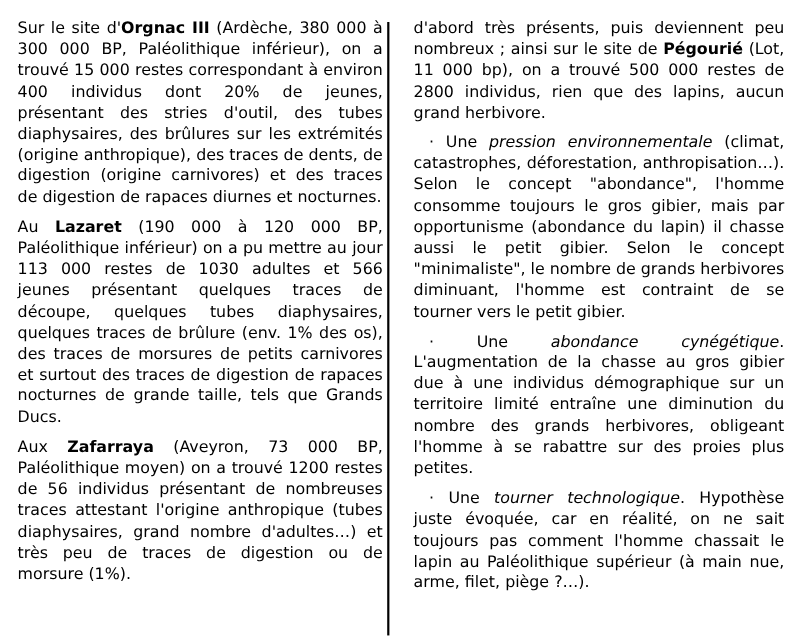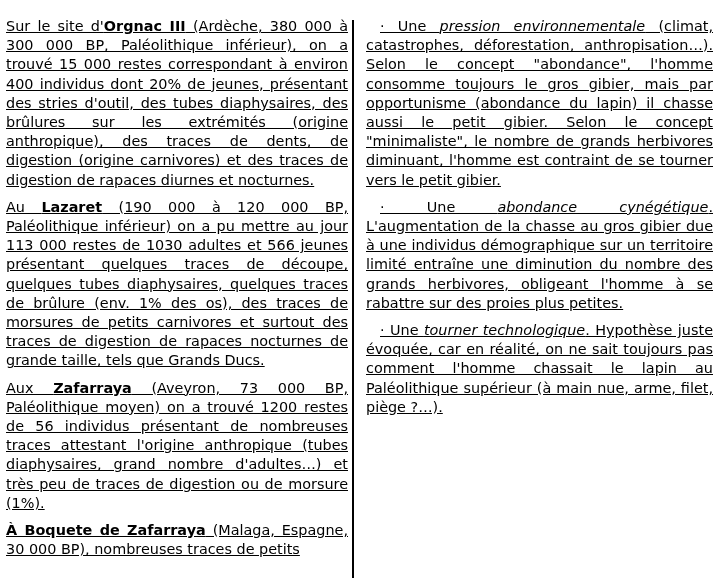--- a/index.html
+++ b/index.html
@@ -14,40 +14,40 @@
     line-height:19.2px;
   }
   .col{
     position:absolute;
     top:17px;
     text-align:justify;
     text-justify:inter-word;
   }
   .col-left{left:1px;width:347px;}
   .col-right{left:361px;width:352px;}
-  .col p{margin:0 0 8px 5px;padding:0;text-decoration:underline;}
+  .col p{margin:0 0 8px 15px;padding:0;}
   .para.indent{text-indent:14px;}
   .bold{font-weight:bold;}
   .italic{font-style:italic;}
   .divider{
     position:absolute;
     left:352px;top:20px;
     width:2px;height:558px;
     background:#000000;
   }
 </style>
 </head>
 <body>
 
 <div class="page">
   <div class="divider"></div>
   <div class="col col-left">
       <p class="para"><span class="">Sur le site d'</span><span class="bold">Orgnac III</span><span class=""> (Ardèche, 380&nbsp;000 à 300&nbsp;000 BP, Paléolithique inférieur), on a trouvé 15&nbsp;000 restes correspondant à environ 400 individus dont 20% de jeunes, présentant des stries d'outil, des tubes diaphysaires, des brûlures sur les extrémités (origine anthropique), des traces de dents, de digestion (origine carnivores) et des traces de digestion de rapaces diurnes et nocturnes.</span></p>
       <p class="para"><span class="">Au </span><span class="bold">Lazaret</span><span class=""> (190&nbsp;000 à 120&nbsp;000 BP, Paléolithique inférieur) on a pu mettre au jour 113&nbsp;000 restes de 1030 adultes et 566 jeunes présentant quelques traces de découpe, quelques tubes diaphysaires, quelques traces de brûlure (env. 1% des os), des traces de morsures de petits carnivores et surtout des traces de digestion de rapaces nocturnes de grande taille, tels que Grands Ducs.</span></p>
       <p class="para"><span class="">Aux </span><span class="bold">Zafarraya</span><span class=""> (Aveyron, 73&nbsp;000 BP, Paléolithique moyen) on a trouvé 1200 restes de 56 individus présentant de nombreuses traces attestant l'origine anthropique (tubes diaphysaires, grand nombre d'adultes…) et très peu de traces de digestion ou de morsure (1%).</span></p>
-      <p class="para"><span class="bold">À Boquete de Zafarraya</span><span class=""> (Malaga, Espagne, 30&nbsp;000 BP), nombreuses traces de petits</span></p>
     </div>
   <div class="col col-right">
+      <p class="para"><span class="">d'abord très présents, puis deviennent peu nombreux&nbsp;; ainsi sur le site de </span><span class="bold">Pégourié</span><span class=""> (Lot, 11&nbsp;000 bp), on a trouvé 500&nbsp;000 restes de 2800 individus, rien que des lapins, aucun grand herbivore.</span></p>
       <p class="para indent"><span class="">· Une </span><span class="italic">pression environnementale</span><span class=""> (climat, catastrophes, déforestation, anthropisation…). Selon le concept "abondance", l'homme consomme toujours le gros gibier, mais par opportunisme (abondance du lapin) il chasse aussi le petit gibier. Selon le concept "minimaliste", le nombre de grands herbivores diminuant, l'homme est contraint de se tourner vers le petit gibier.</span></p>
       <p class="para indent"><span class="">· Une </span><span class="italic">abondance cynégétique</span><span class="">. L'augmentation de la chasse au gros gibier due à une individus démographique sur un territoire limité entraîne une diminution du nombre des grands herbivores, obligeant l'homme à se rabattre sur des proies plus petites.</span></p>
       <p class="para indent"><span class="">· Une </span><span class="italic">tourner technologique</span><span class="">. Hypothèse juste évoquée, car en réalité, on ne sait toujours pas comment l'homme chassait le lapin au Paléolithique supérieur (à main nue, arme, filet, piège&nbsp;?…).</span></p>
     </div>
 </div>
 
 </body></html>

